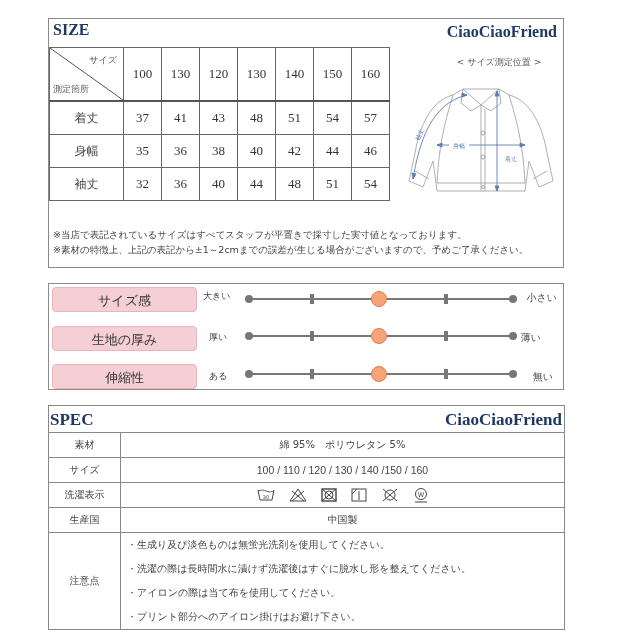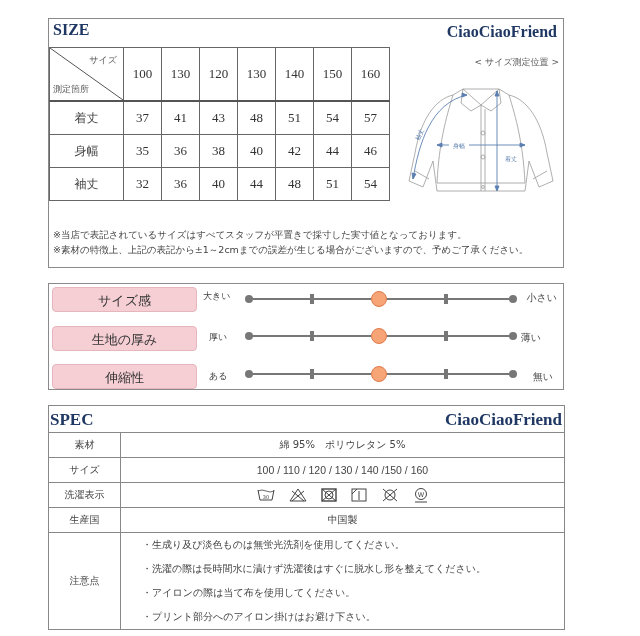--- a/index.html
+++ b/index.html
@@ -15,21 +15,21 @@
   #size-table { left:0; top:28px; border-collapse:collapse; }
   #size-table td { border:1px solid #666; text-align:center; font-family:"Liberation Serif","DejaVu Serif",serif; font-size:13px; color:#333; padding:0; }
   #size-table td.lbl { font-family:"DejaVu Sans", sans-serif; font-size:12px; color:#444; }
   #size-table tr.hdr td { height:52px; }
   #size-table tr.row td { height:32px; }
   #size-table tr.hdr td { border-bottom:2px solid #555; }
   .diag-cell { position:relative; width:73px; }
   .diag-cell svg { position:absolute; left:0; top:0; }
   .diag-top { position:absolute; right:6px; top:6px; font-size:9px; color:#555; font-family:"DejaVu Sans",sans-serif; }
   .diag-bot { position:absolute; left:3px; bottom:4px; font-size:9px; color:#555; font-family:"DejaVu Sans",sans-serif; }
-  #measure-caption { left:390px; top:37px; font-size:9px; color:#555; width:120px; text-align:right; }
+  #measure-caption { left:390px; top:37px; font-size:9px; color:#555; width:120px; text-align:center; }
   #jacket { left:352px; top:64px; }
   #notes { left:4px; top:208px; font-size:9.5px; color:#444; line-height:15px; }
 
   
   #feel-box { left:48px; top:283px; width:516px; height:107px; border:1px solid #8a8a8a; box-sizing:border-box; }
   .feel-label { position:absolute; left:3px; width:145px; height:25px; background:#f5cfd4; border:1px solid #e6b6bd; border-radius:4px; box-sizing:border-box; text-align:center; font-size:13px; line-height:26px; color:#333; }
   .feel-left { position:absolute; left:154px; font-size:9px; color:#444; }
   .feel-right { position:absolute; right:6px; font-size:10px; color:#444; }
   .slider { position:absolute; left:194px; width:276px; height:16px; }
   .slider .track { position:absolute; left:6px; right:6px; top:7px; height:2px; background:#777; }
@@ -38,21 +38,21 @@
   .slider .knob { position:absolute; top:0px; width:16px; height:16px; border-radius:50%; background:#f7a577; border:1px solid #e07a4a; box-sizing:border-box; }
 
   
   #spec-title { left:50px; top:410px; font-size:17px; }
   #brand-2 { right:78px; top:410px; font-size:17px; }
   #spec-table { left:48px; top:432px; border-collapse:collapse; width:517px; }
   #spec-table td { border:1px solid #888; font-size:10px; color:#444; padding:0; }
   #spec-table td.k { width:71px; text-align:center; height:24px; }
   #spec-table td.v { text-align:center; }
   #spec-table td.v.serif { font-family:Liberation Sans, sans-serif; font-size:10.5px; }
-  #spec-table tr.notes td.v { text-align:left; padding-left:21px; }
+  #spec-table tr.notes td.v { text-align:left; padding-left:6px; }
   .note-line { height:24px; line-height:24px; font-size:10px; color:#444; }
   .care-icons { display:flex; justify-content:center; gap:14px; align-items:center; height:24px; }
   .care-icons svg { display:block; }
 </style>
 </head>
 <body>
 
 <div id="size-box" class="abs">
   <div id="size-title" class="abs title">SIZE</div>
   <div id="brand-1" class="abs title">CiaoCiaoFriend</div>

